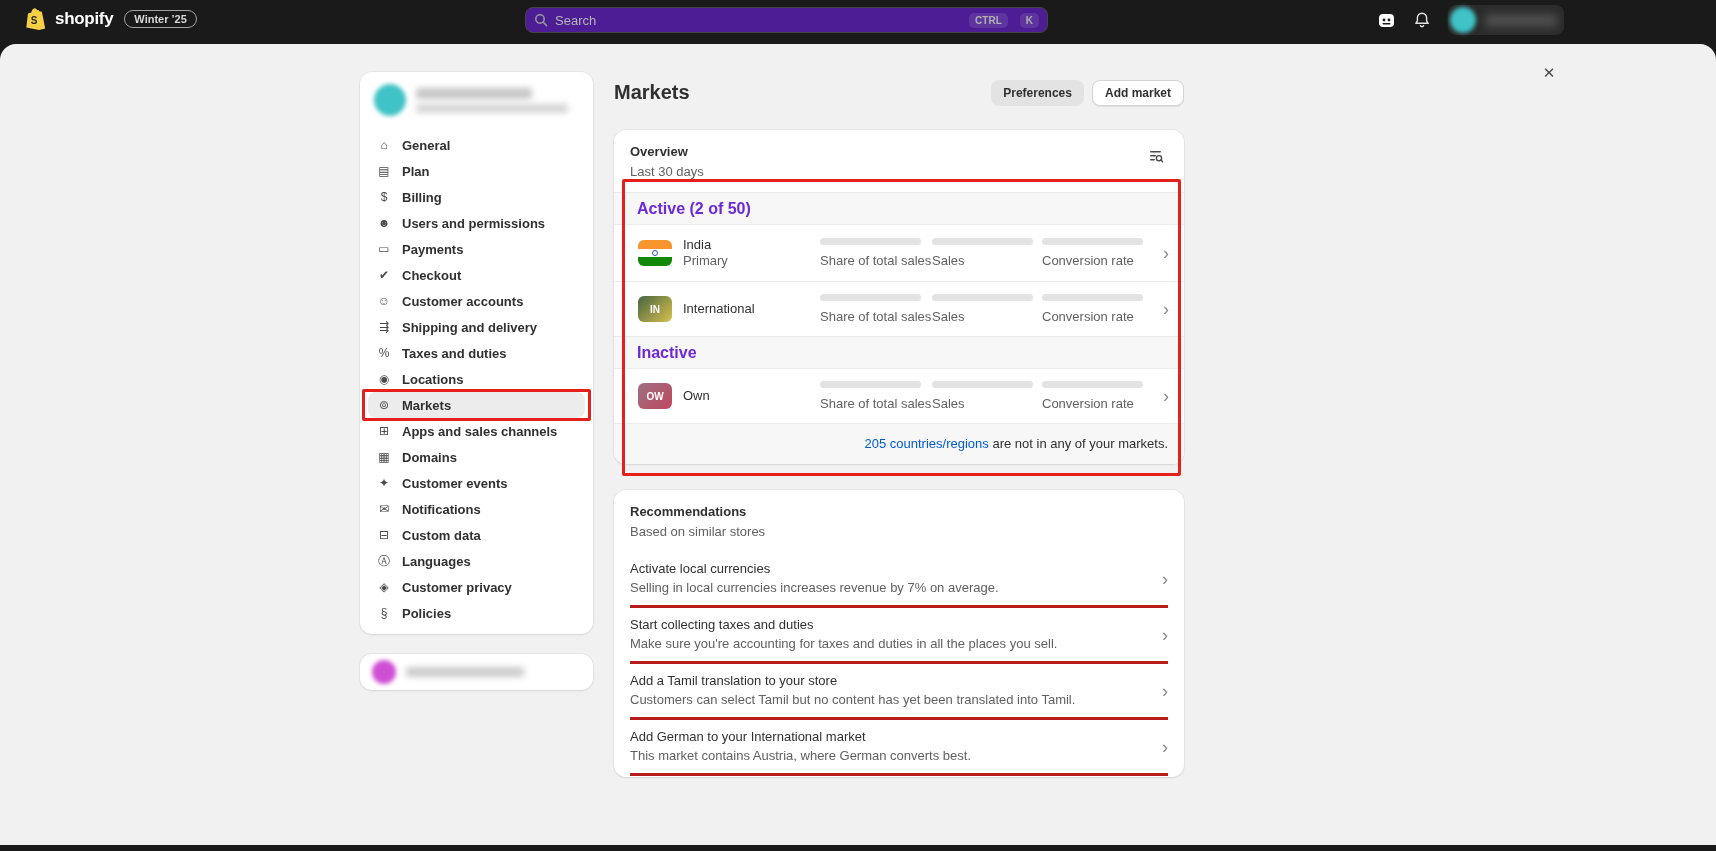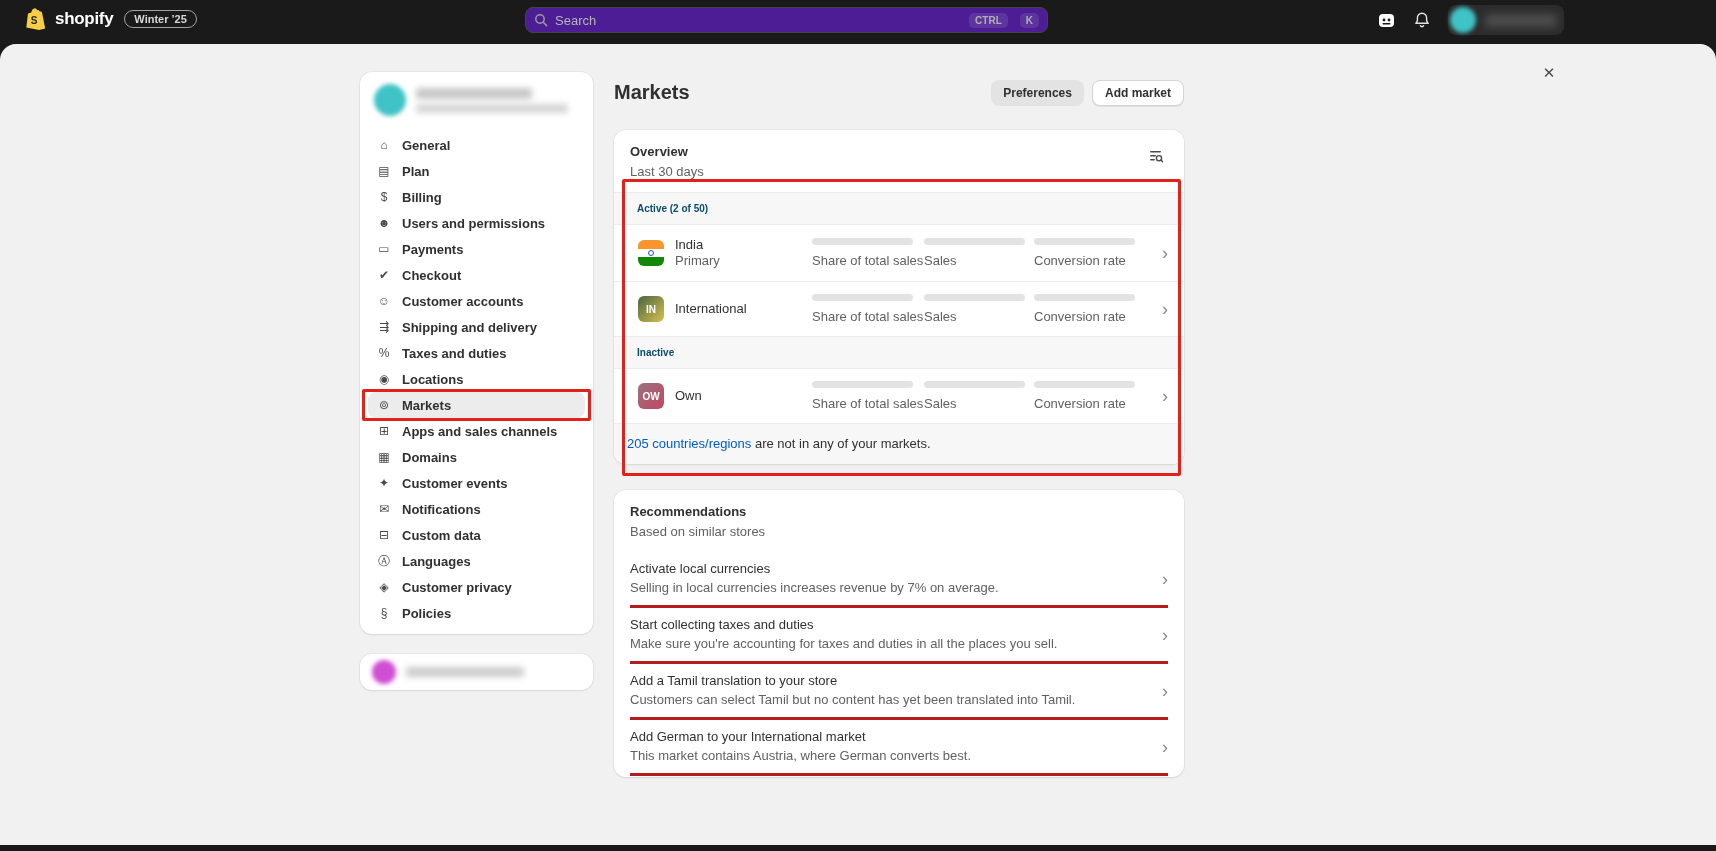--- a/index.html
+++ b/index.html
@@ -60,24 +60,24 @@
   .btn-white{background:#fff;border:1px solid #d4d4d4;box-shadow:0 1px 0 rgba(0,0,0,.07);color:#303030;}
   .card{background:#fff;border-radius:12px;box-shadow:0 1px 2px rgba(0,0,0,.08),0 0 0 1px rgba(0,0,0,.04);}
   .card-head{display:flex;justify-content:space-between;align-items:flex-start;padding:14px 16px 12px;}
   .card-title{font-size:13px;font-weight:bold;color:#303030;line-height:16px;}
   .card-sub{font-size:13px;color:#616161;line-height:16px;margin-top:4px;}
   
   .ov-annotated{position:relative;}
   .ov-annotated::after{content:'';position:absolute;left:8px;right:3px;top:-13px;bottom:-12px;
     border:3px solid #e3201a;border-radius:2px;pointer-events:none;z-index:6;}
   .sect-header{background:#f7f7f7;border-top:1px solid #ebebeb;border-bottom:1px solid #ebebeb;
-    padding:7px 16px 7px 23px;font-size:10px;font-weight:bold;color:#0c4a6e;line-height:17px;}
+    padding:7px 16px 7px 23px;font-size:16px;font-weight:bold;color:#6d28d9;line-height:17px;}
   .rows .market-row + .market-row{border-top:1px solid #ebebeb;}
   .market-row{display:flex;align-items:center;padding:12px 16px 12px 24px;gap:11px;cursor:pointer;}
-  .badge{width:26px;height:26px;border-radius:6px;flex:none;}
+  .badge{width:34px;height:26px;border-radius:6px;flex:none;}
   .flag-india{display:flex;flex-direction:column;overflow:hidden;box-shadow:inset 0 0 0 1px rgba(0,0,0,.06);}
   .flag-india .stripe{flex:1;position:relative;}
   .flag-india .s1{background:#f8952d;}
   .flag-india .s2{background:#fff;}
   .flag-india .s3{background:#128807;}
   .chakra{position:absolute;left:50%;top:50%;width:6px;height:6px;margin:-3px 0 0 -3px;
     border:1.5px solid #2a52be;border-radius:50%;box-sizing:border-box;display:block;}
   .badge-initials{display:flex;align-items:center;justify-content:center;color:#fff;font-size:10px;font-weight:bold;}
   .badge-in{background:linear-gradient(135deg,#47663f,#d9c04f);}
   .badge-ow{background:linear-gradient(135deg,#9b7083,#c2485e);}
@@ -86,21 +86,21 @@
   .m-sub{font-size:13px;color:#616161;line-height:16px;}
   .metrics{display:flex;flex:1;align-items:center;}
   .metric{display:flex;flex-direction:column;gap:8px;flex:none;}
   .metric:nth-child(1){width:112px;}
   .metric:nth-child(2){width:110px;}
   .metric:nth-child(3){width:110px;}
   .pill{width:101px;height:7px;background:#e3e3e3;border-radius:4px;}
   .mlabel{font-size:13px;color:#616161;line-height:15px;white-space:nowrap;}
   .chevron{margin-left:auto;color:#8a8a8a;font-size:18px;line-height:18px;flex:none;}
   .card-foot{background:#f7f7f7;border-top:1px solid #ebebeb;border-radius:0 0 12px 12px;
-    padding:12px 16px 12px 13px;font-size:13px;color:#303030;line-height:16px;}
+    padding:12px 16px 12px 13px;font-size:13px;color:#303030;line-height:16px;text-align:right;}
   .foot-link{color:#005bd3;text-decoration:none;cursor:pointer;}
   
   .recs-card{margin-top:26px;height:287px;overflow:hidden;}
   .rec-row{padding:0 16px;}
   .rec-row + .rec-row .rec-inner{border-top:3px solid #b91c1c;}
   .rec-inner{display:flex;align-items:center;gap:12px;padding:9px 0;cursor:pointer;}
   .rec-texts{flex:1;}
   .rec-title{font-size:13px;color:#303030;line-height:16px;}
   .rec-desc{font-size:13px;color:#616161;line-height:16px;margin-top:3px;}
 </style>

